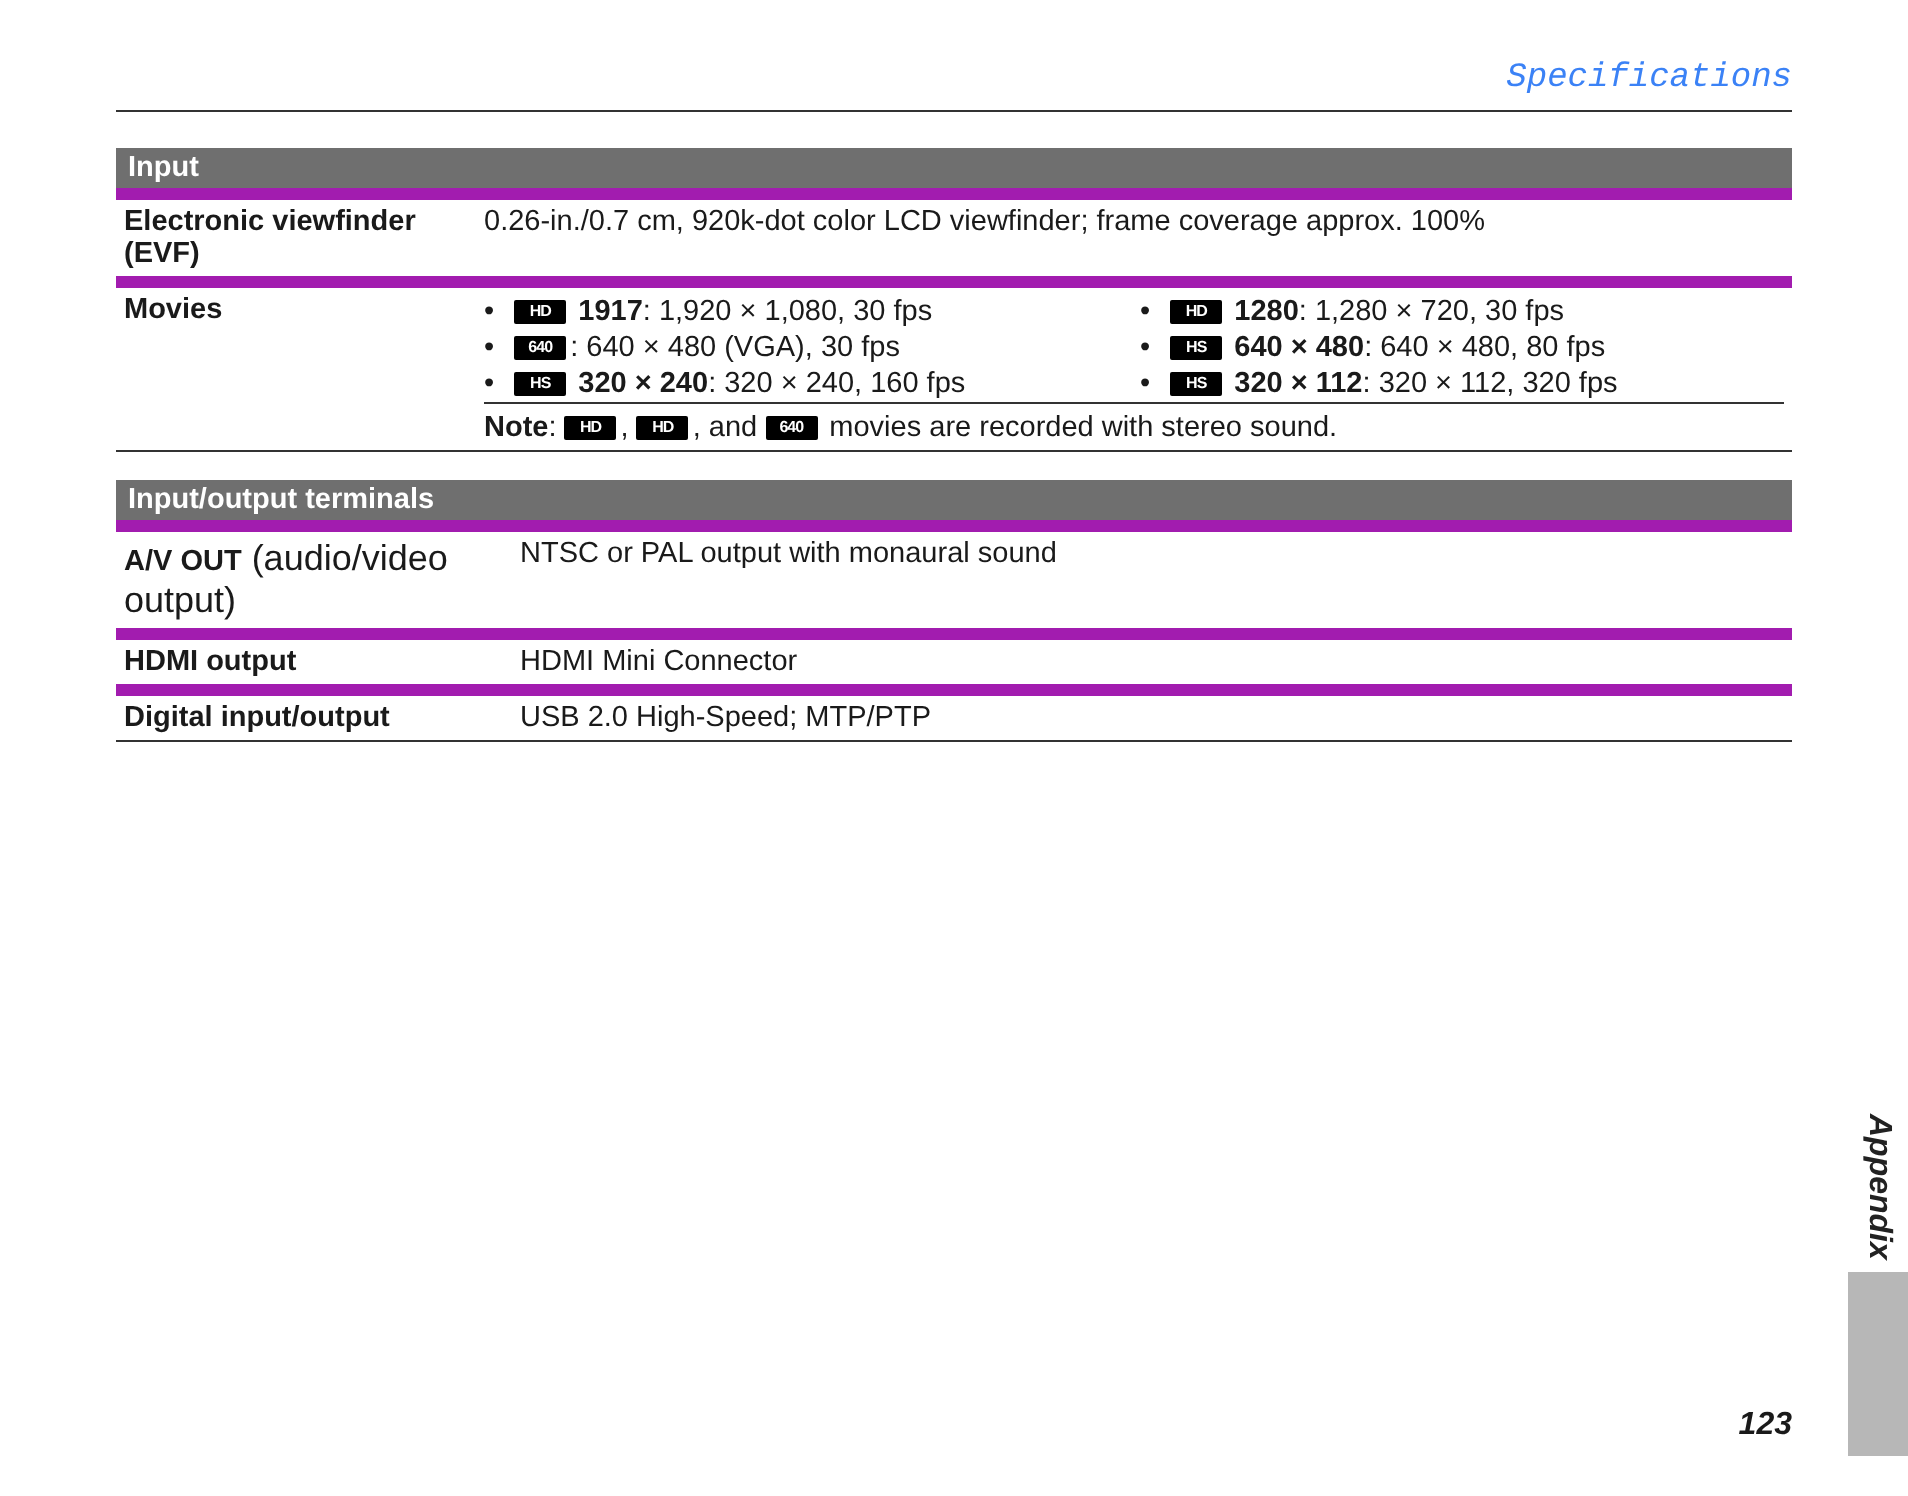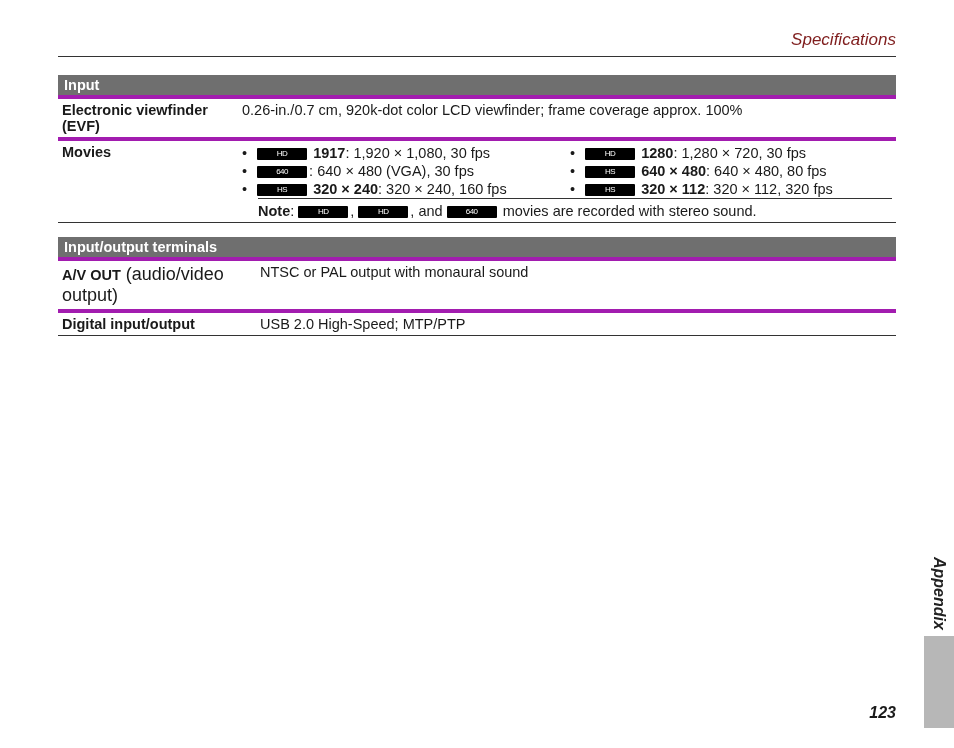--- a/index.html
+++ b/index.html
@@ -16,36 +16,37 @@
   .page {
     box-sizing: border-box;
     padding: 30px 58px 0 58px;
     width: 954px;
     height: 748px;
     position: relative;
   }
   .running-head {
     text-align: right;
     font-style: italic;
-    color: #7f1d1d;
+    color: #3b82f6;
     font-size: 17px;
     margin-bottom: 6px;
+    font-family: Liberation Mono, monospace;
   }
   .rule {
     border: none;
     border-top: 1px solid #333;
     margin: 0 0 18px 0;
   }
   table.spec {
     width: 100%;
     border-collapse: collapse;
     font-size: 14.5px;
     margin-bottom: 14px;
   }
-  table.spec tr { border-top: 4px solid #a21caf; }
+  table.spec tr { border-top: 6px solid #a21caf; }
   table.spec tr.section-head { border-top: none; }
   table.spec tr.section-head td {
     background: #6f6f6f;
     color: #fff;
     font-weight: bold;
     padding: 2px 6px 2px 6px;
     border-top: none;
   }
   table.spec tr:last-child { border-bottom: 1px solid #333; }
   table.spec td {
@@ -73,29 +74,29 @@
   }
   .iconbox {
     display: inline-flex;
     align-items: center;
     justify-content: center;
     min-width: 22px;
     height: 12px;
     background: #000;
     color: #fff;
     font-size: 8px;
-    font-weight: normal;
+    font-weight: bold;
     letter-spacing: -0.5px;
-    padding: 0 14px;
+    padding: 0 2px;
     border-radius: 1px;
     vertical-align: middle;
     line-height: 12px;
     margin-right: 2px;
   }
-  .note-row-inner { border-top: 1px solid #333; padding-top:4px;margin-left:16px;}
+  .note-row-inner { border-top: 1px solid #333; padding-top:4px;}
   .tab-marker {
     position: absolute;
     right: 0;
     bottom: 20px;
     width: 30px;
     height: 92px;
     background: #b7b7b7;
   }
   .appendix-label {
     position: absolute;
@@ -179,20 +180,24 @@
         <tr class="section-head">
       <td colspan="2">Input/output terminals</td>
     </tr>
     <tr>
       <td class="label" style="width:190px">
         <span>A/V OUT</span><span class="sub"> (audio/video output)</span>
       </td>
       <td>NTSC or PAL output with monaural sound</td>
     </tr>
     <tr>
+      <td class="label" style="width:190px">HDMI output</td>
+      <td>HDMI Mini Connector</td>
+    </tr>
+    <tr>
       <td class="label" style="width:190px">Digital input/output</td>
       <td>USB 2.0 High-Speed; MTP/PTP</td>
     </tr>
   </tbody>
     </table>
 
   <div class="appendix-label">Appendix</div>
   <div class="tab-marker"></div>
   <div class="pagenum">123</div>
 

